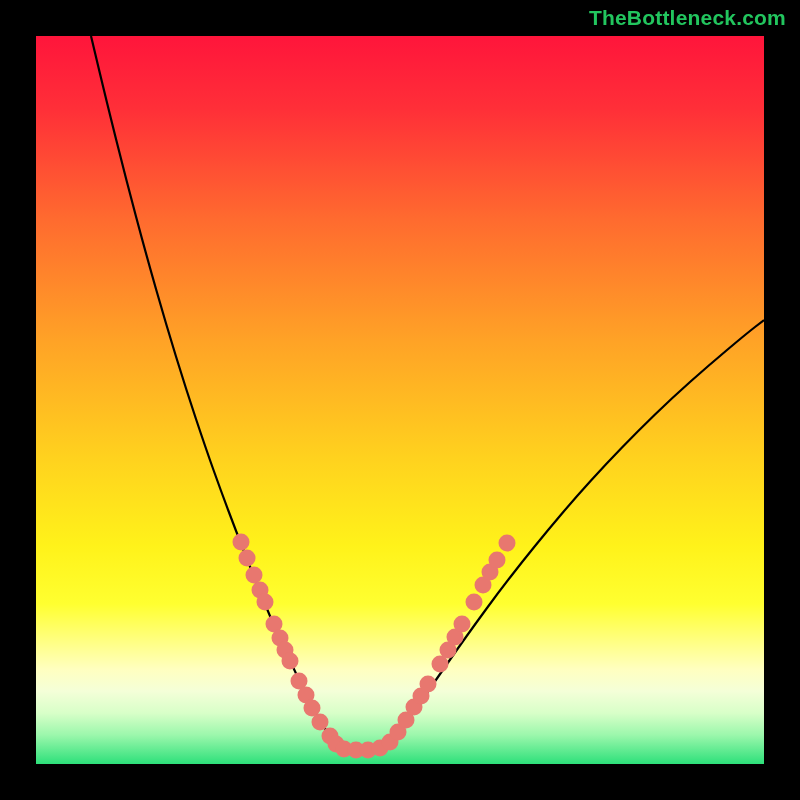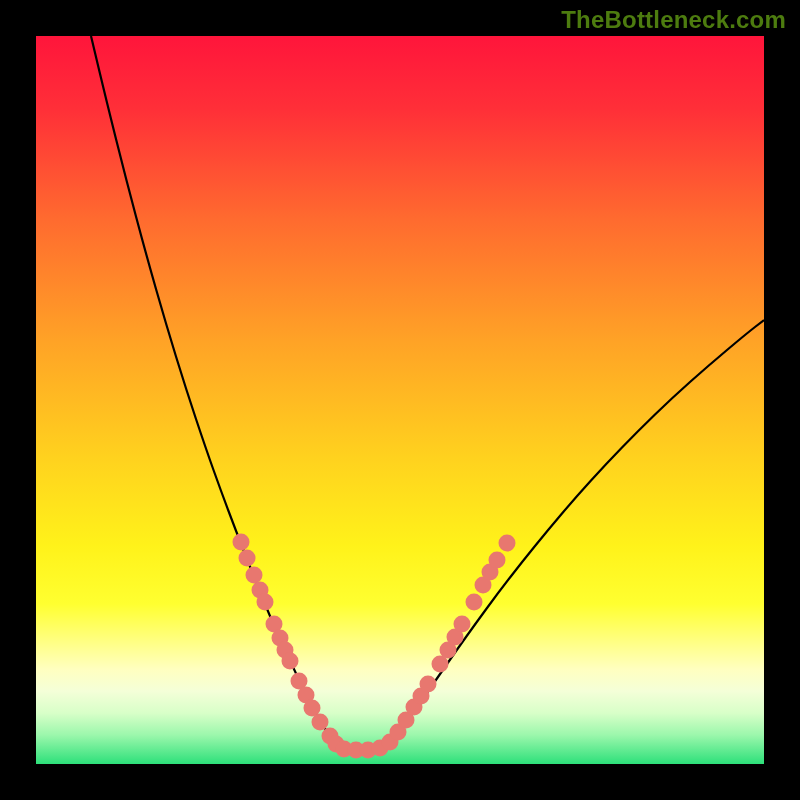--- a/index.html
+++ b/index.html
@@ -14,23 +14,23 @@
     position: relative;
     width: 800px;
     height: 800px;
     background: #000;
   }
   .watermark {
     position: absolute;
     top: 6px;
     right: 14px;
     font-family: Arial, Helvetica, sans-serif;
-    font-size: 24px;
+    font-size: 21px;
     font-weight: 600;
-    color: #4d7c0f;
+    color: #22c55e;
     letter-spacing: 0.2px;
     z-index: 10;
     margin-left: 48px;
   }
   .plot-area {
     position: absolute;
     left: 36px;
     top: 36px;
     width: 728px;
     height: 728px;

